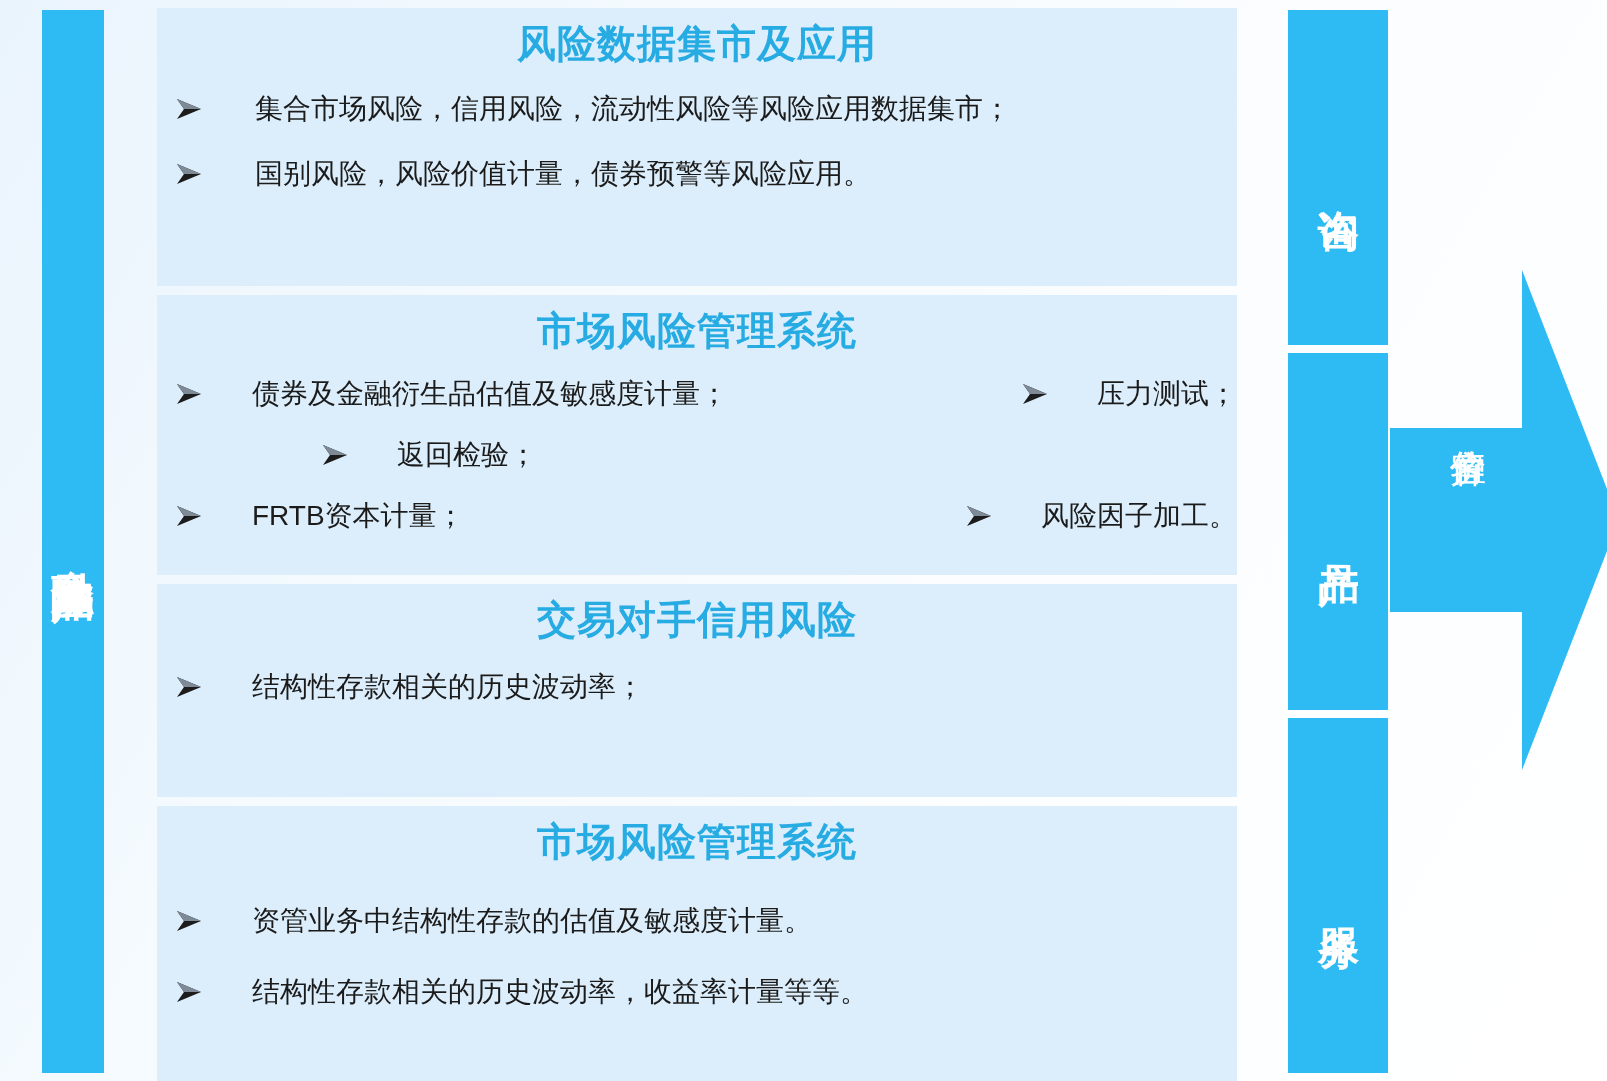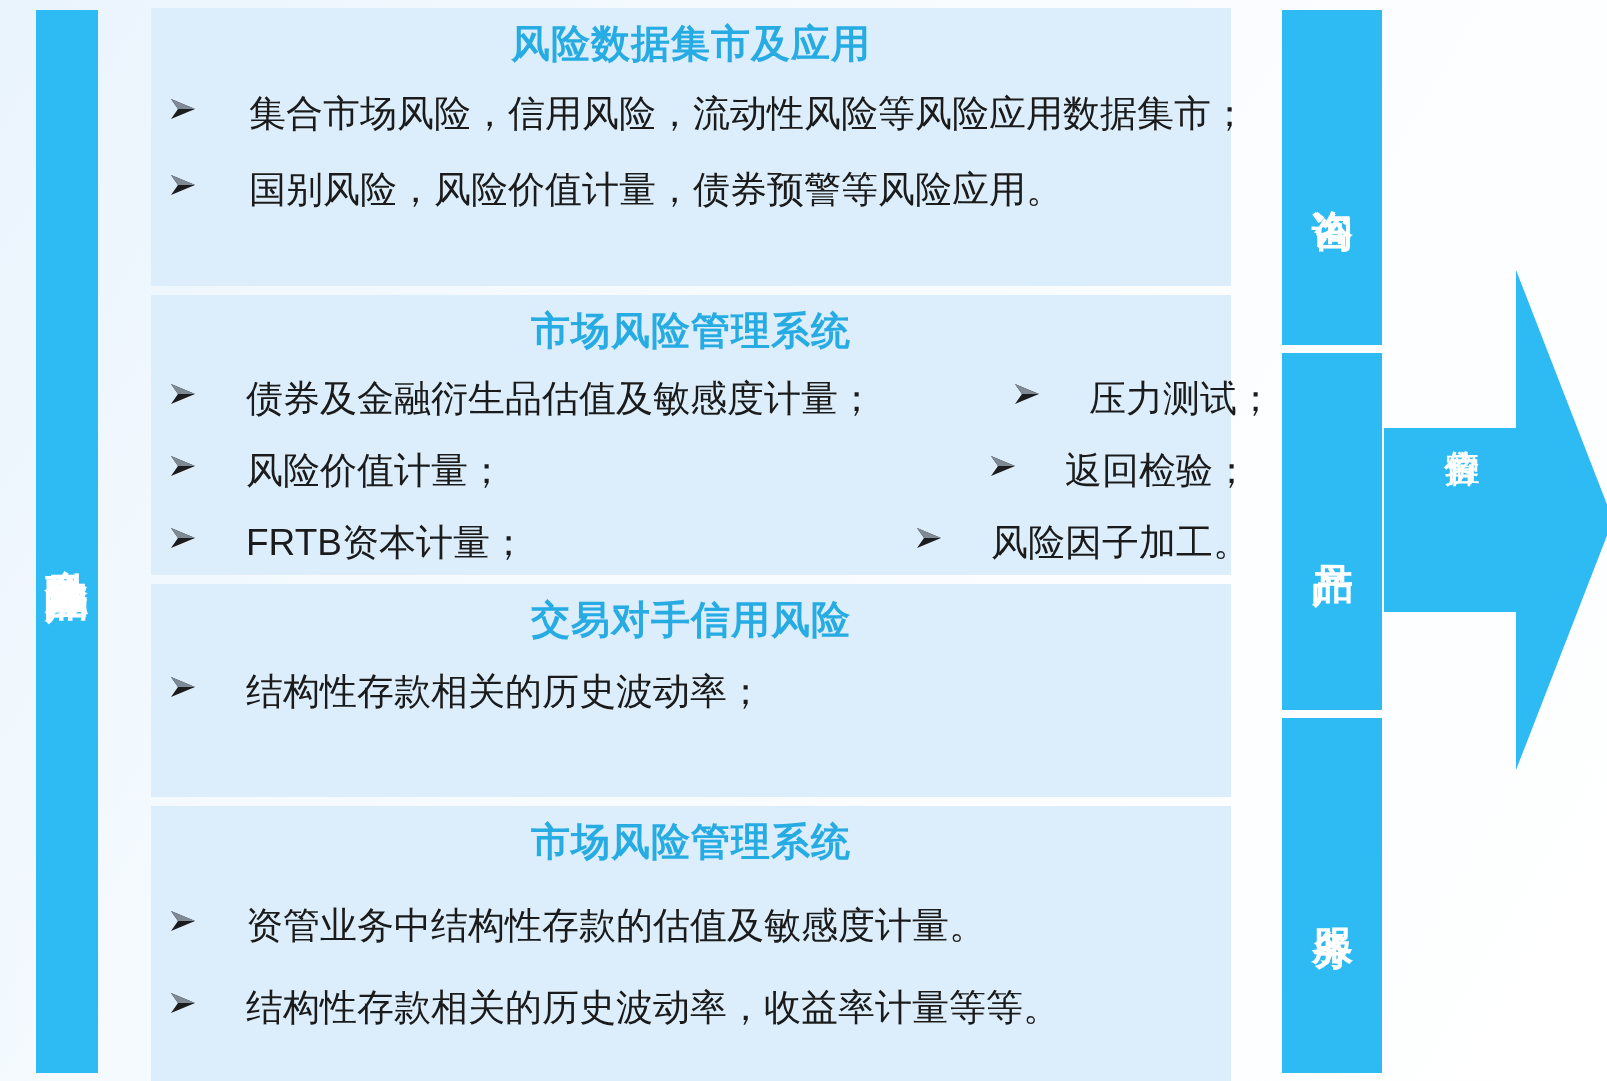--- a/index.html
+++ b/index.html
@@ -2,21 +2,21 @@
 <html><head>
 <meta charset="utf-8">
 <style>
   html,body{margin:0;padding:0;}
   body{
     width:1607px;height:1081px;
     background:linear-gradient(120deg,#eaf4fd 0%,#f4fafe 30%,#fbfdff 60%,#ffffff 100%);
     font-family:"Liberation Sans","DejaVu Sans",sans-serif;
     overflow:hidden;position:relative;
   }
-  #stage{position:absolute;left:6px;top:0;width:1395px;height:1081px;}
+  #stage{position:absolute;left:12px;top:0;width:1395px;height:1081px;}
 
   
   .left-bar{
     position:absolute;left:30px;top:10px;width:62px;height:1063px;
     background:#2EBAF2;
     display:flex;align-items:center;justify-content:center;
   }
   .left-bar .vtext{
     color:#ffffff;font-size:43px;font-weight:bold;line-height:1.17;
     writing-mode:vertical-rl;text-orientation:upright;
@@ -39,35 +39,35 @@
   .bullets{padding:0 0 10px 0;}
   .brow{display:flex;align-items:flex-start;}
   .bullet-mark{
     width:52px;flex:0 0 52px;text-align:left;
     color:#1c1c1c;font-size:26px;line-height:1;
     padding-left:18px;box-sizing:border-box;
     position:relative;top:7px;
   }
   .bullet-mark svg{display:block;}
   .bullet-text{
-    color:#1b1b1b;font-size:37px;line-height:1.25;
+    color:#1b1b1b;font-size:28px;line-height:1.25;
     font-family:"Liberation Sans","DejaVu Sans",sans-serif;
     white-space:nowrap;
   }
 
   
   #panel-1{height:278px;}
   #panel-1 .brow{margin-bottom:30px;}
   #panel-1 .bullet-text{padding-left:46px;}
   #panel-1 .bullets{padding-top:16px;}
 
   
   #panel-2{height:280px;}
   #panel-2 .bullets{padding-top:14px;}
-  #panel-2 .brow{margin-bottom:26px;gap:19px;}
+  #panel-2 .brow{margin-bottom:26px;}
   #panel-2 .colL{flex:0 0 700px;display:flex;align-items:flex-start;}
   #panel-2 .colR{flex:0 0 380px;display:flex;align-items:flex-start;justify-content:flex-end;}
   #panel-2 .colL .bullet-text{padding-left:43px;}
   #panel-2 .colR .bullet-mark{padding-left:12px;}
   #panel-2 .colR .bullet-text{padding-left:36px;}
 
   
   #panel-3{height:213px;}
   #panel-3 .bullets{padding-top:18px;}
   #panel-3 .brow{margin-bottom:28px;}
@@ -154,29 +154,20 @@
             <span class="bullet-mark">
               <svg width="28" height="22" viewBox="0 0 28 22">
                   <path d="M2 1 L26 11 L2 21 L9 11 Z" fill="#1c1c1c"></path>
                   <path d="M2 1 L26 11 L9 11 Z" fill="#7f8a97"></path>
                 </svg>
             </span>
             <span class="bullet-text">压力测试；</span>
           </div>
         </div>
         <div class="brow">
-          <div class="colL">
-            <span class="bullet-mark">
-              <svg width="28" height="22" viewBox="0 0 28 22">
-                  <path d="M2 1 L26 11 L2 21 L9 11 Z" fill="#1c1c1c"></path>
-                  <path d="M2 1 L26 11 L9 11 Z" fill="#7f8a97"></path>
-                </svg>
-            </span>
-            <span class="bullet-text">风险价值计量；</span>
-          </div>
           <div class="colR">
             <span class="bullet-mark">
               <svg width="28" height="22" viewBox="0 0 28 22">
                   <path d="M2 1 L26 11 L2 21 L9 11 Z" fill="#1c1c1c"></path>
                   <path d="M2 1 L26 11 L9 11 Z" fill="#7f8a97"></path>
                 </svg>
             </span>
             <span class="bullet-text">返回检验；</span>
           </div>
         </div>

